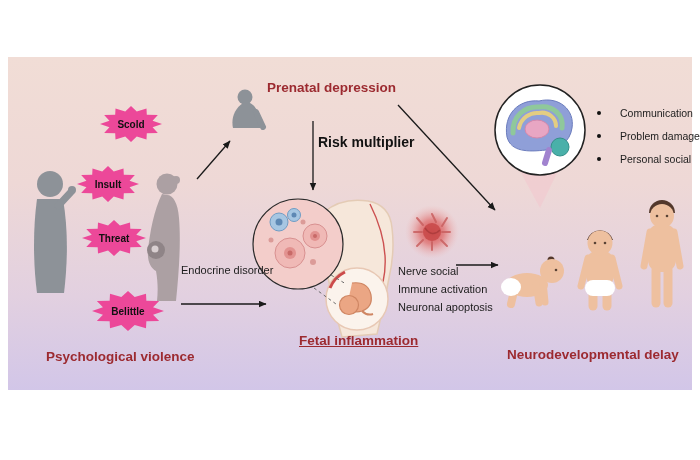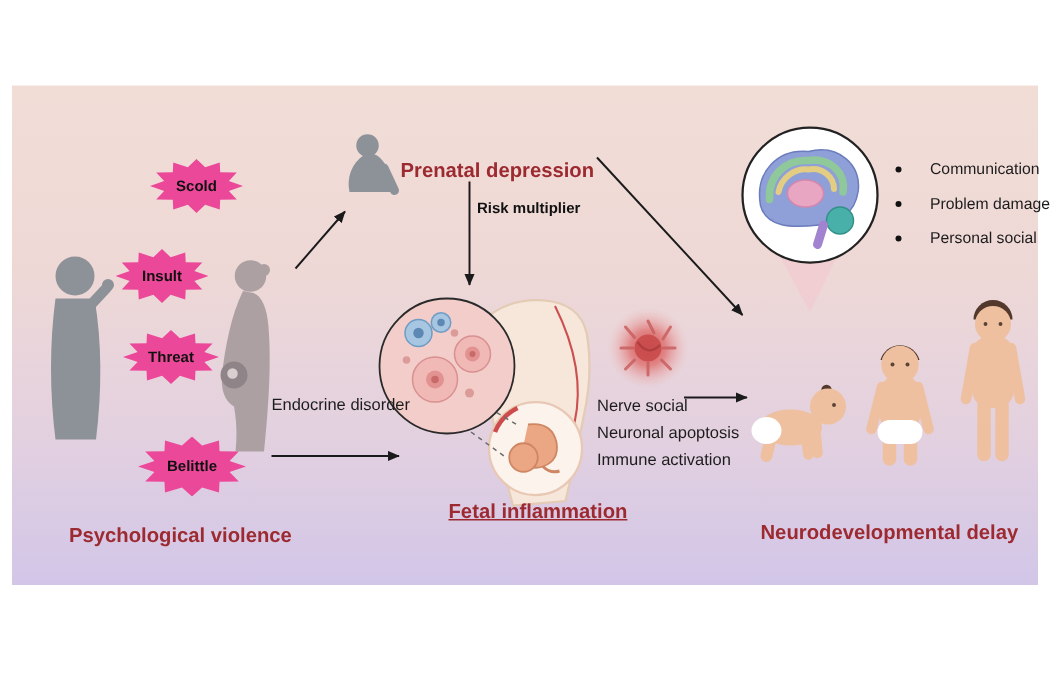--- a/index.html
+++ b/index.html
@@ -8,21 +8,21 @@
     font-family:"Liberation Sans",sans-serif;overflow:hidden;
   }
   .bg{
     position:absolute;left:8px;top:57px;width:684px;height:333px;
     background:linear-gradient(180deg,#f1ddd6 0%,#eed8d6 38%,#e2d0e0 72%,#d2c6e8 100%);
   }
   svg.art{position:absolute;left:0;top:0;width:700px;height:460px;}
   .t{position:absolute;white-space:nowrap;}
   .red{color:#9c2a30;font-weight:700;font-size:13.5px;}
   .sm{font-size:11px;color:#1c1c1c;line-height:17px;}
-  .smb{font-size:10px;font-weight:700;color:#111;}
+  .smb{font-size:14px;font-weight:700;color:#111;}
   .lines div{white-space:nowrap;}
   .damage div{line-height:18px;}
   .burst{
     position:absolute;display:flex;align-items:center;justify-content:center;
     background:#ec4899;
     clip-path:polygon(100% 50%,84.8% 59.3%,93.3% 75%,75.5% 75.5%,75% 93.3%,59.3% 84.8%,50% 100%,40.7% 84.8%,25% 93.3%,24.5% 75.5%,6.7% 75%,15.2% 59.3%,0% 50%,15.2% 40.7%,6.7% 25%,24.5% 24.5%,25% 6.7%,40.7% 15.2%,50% 0%,59.3% 15.2%,75% 6.7%,75.5% 24.5%,93.3% 25%,84.8% 40.7%);
   }
   .burst span{font-size:10px;font-weight:700;color:#101010;}
   .bullets{position:absolute;left:597px;top:101px;}
   .brow{display:flex;align-items:center;gap:19px;height:23px;}
@@ -173,35 +173,35 @@
   <div class="burst" style="left:77px;top:166px;width:62px;height:36px;">
     <span>Insult</span>
   </div>
   <div class="burst" style="left:82px;top:220px;width:64px;height:36px;">
     <span>Threat</span>
   </div>
   <div class="burst" style="left:92px;top:291px;width:72px;height:40px;">
     <span>Belittle</span>
   </div>
 
-  <div class="t red" style="left:267px;top:106px;">Prenatal depression</div>
+  <div class="t red" style="left:267px;top:80px;">Prenatal depression</div>
   <div class="t red" style="left:46px;top:349px;">Psychological violence</div>
   <div class="t red" style="left:299px;top:333px;text-decoration:underline;">Fetal inflammation</div>
   <div class="t red" style="left:507px;top:347px;">Neurodevelopmental delay</div>
 
   <div class="t smb" style="left:318px;top:134px;">Risk multiplier</div>
 
   <div class="t lines" style="left:181px;top:262px;">
     <div class="sm">Endocrine disorder</div>
   </div>
 
   <div class="t lines damage" style="left:398px;top:262px;">
     <div class="sm">Nerve social</div>
+    <div class="sm">Immune activation</div>
     <div class="sm">Neuronal apoptosis</div>
-    <div class="sm">Immune activation</div>
   </div>
 
   <div class="bullets">
     <div class="brow">
       <span class="dot"></span>
       <span class="lbl">Communication</span>
     </div>
     <div class="brow">
       <span class="dot"></span>
       <span class="lbl">Problem damage</span>

